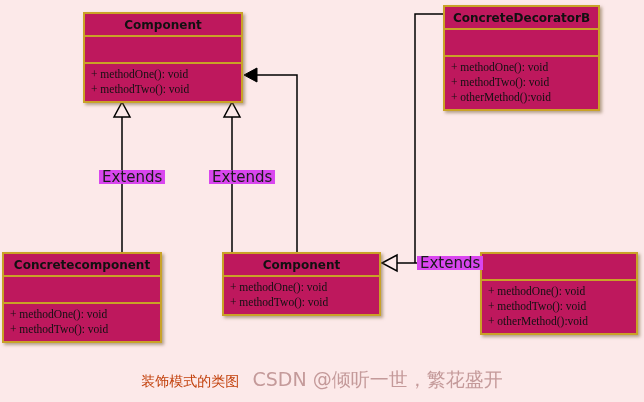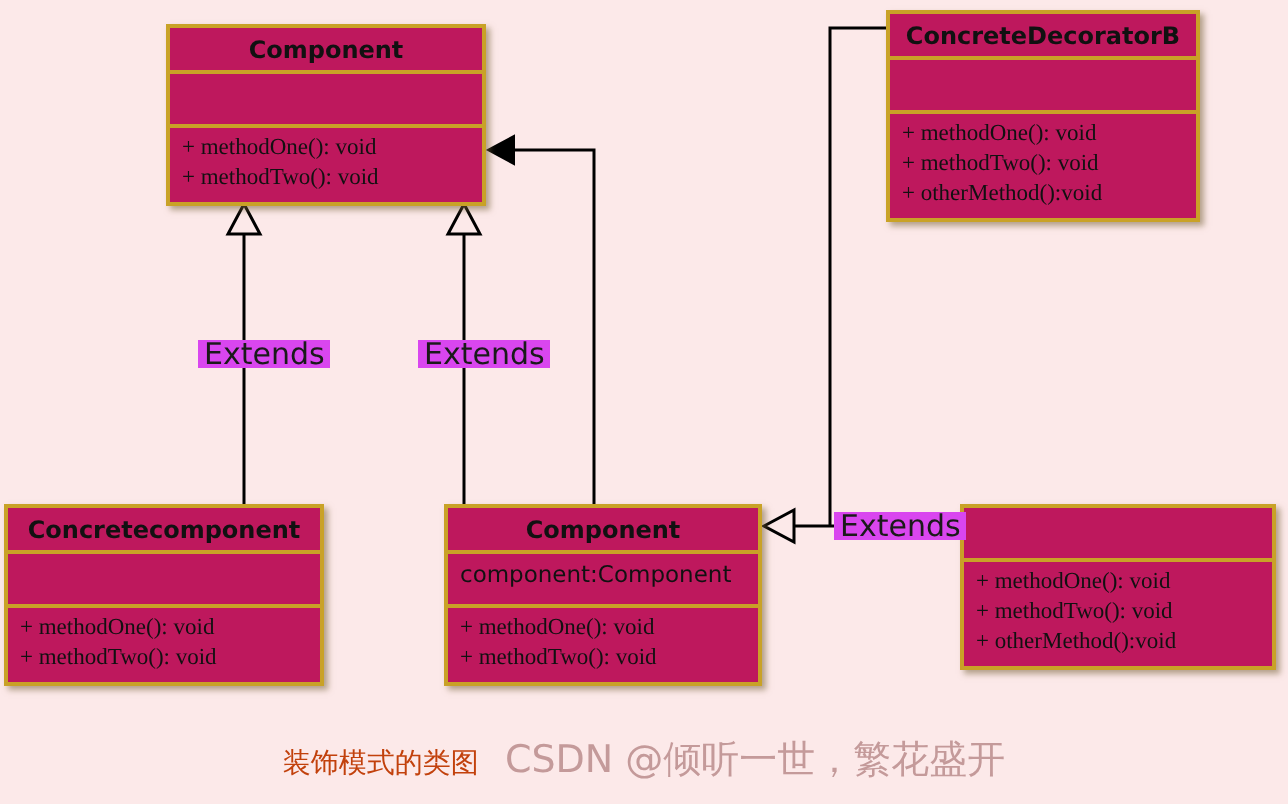--- a/index.html
+++ b/index.html
@@ -117,23 +117,20 @@
     <div class="uml-title">Concretecomponent</div>
     <div class="uml-fields"></div>
     <div class="uml-methods">
       <div class="uml-line">+ methodOne(): void</div>
       <div class="uml-line">+ methodTwo(): void</div>
     </div>
   </div>
 
   <div class="uml-class" style="left:222px; top:252px; width:159px;">
     <div class="uml-title">Component</div>
-    <div class="uml-fields">
-      <div class="uml-line">component:Component</div>
-    </div>
     <div class="uml-methods">
       <div class="uml-line">+ methodOne(): void</div>
       <div class="uml-line">+ methodTwo(): void</div>
     </div>
   </div>
 
   <div class="uml-class" style="left:480px; top:252px; width:158px;">
     <div class="uml-fields"></div>
     <div class="uml-methods">
       <div class="uml-line">+ methodOne(): void</div>

